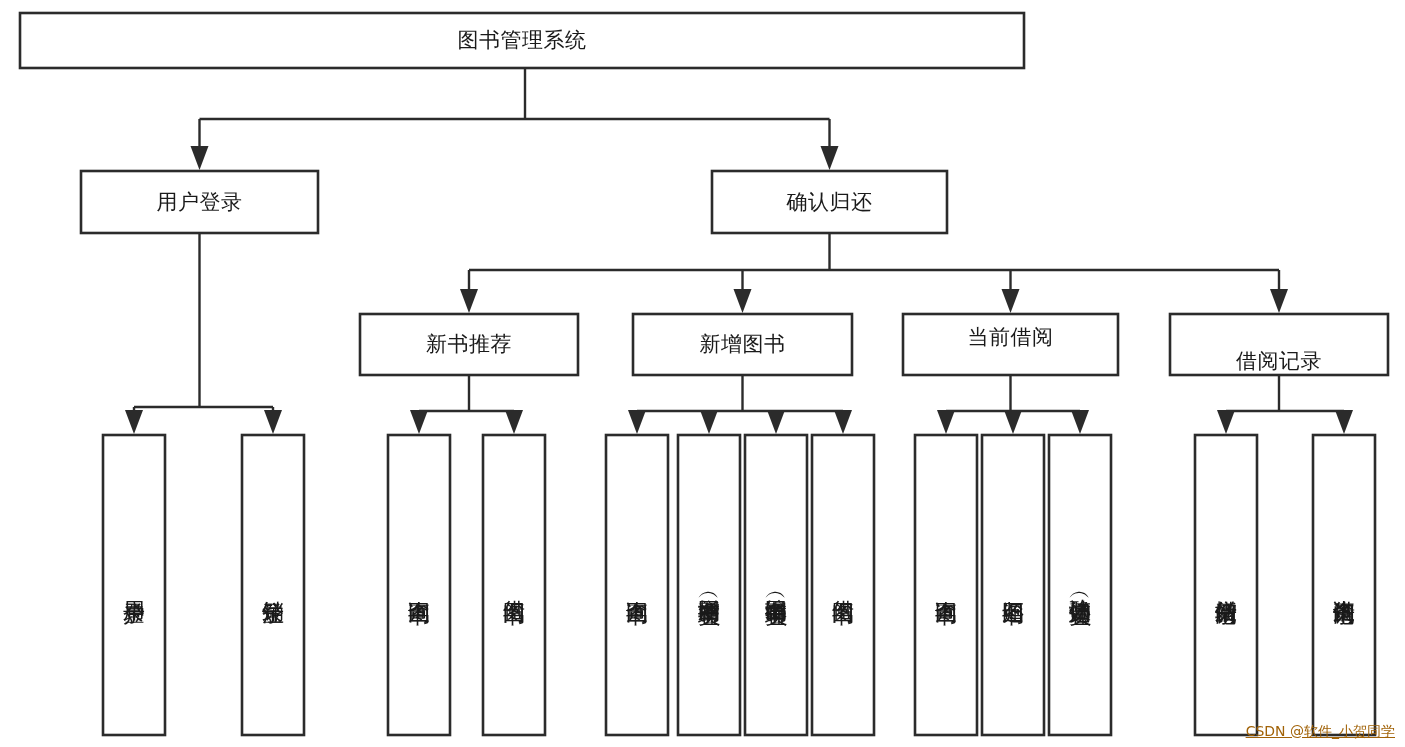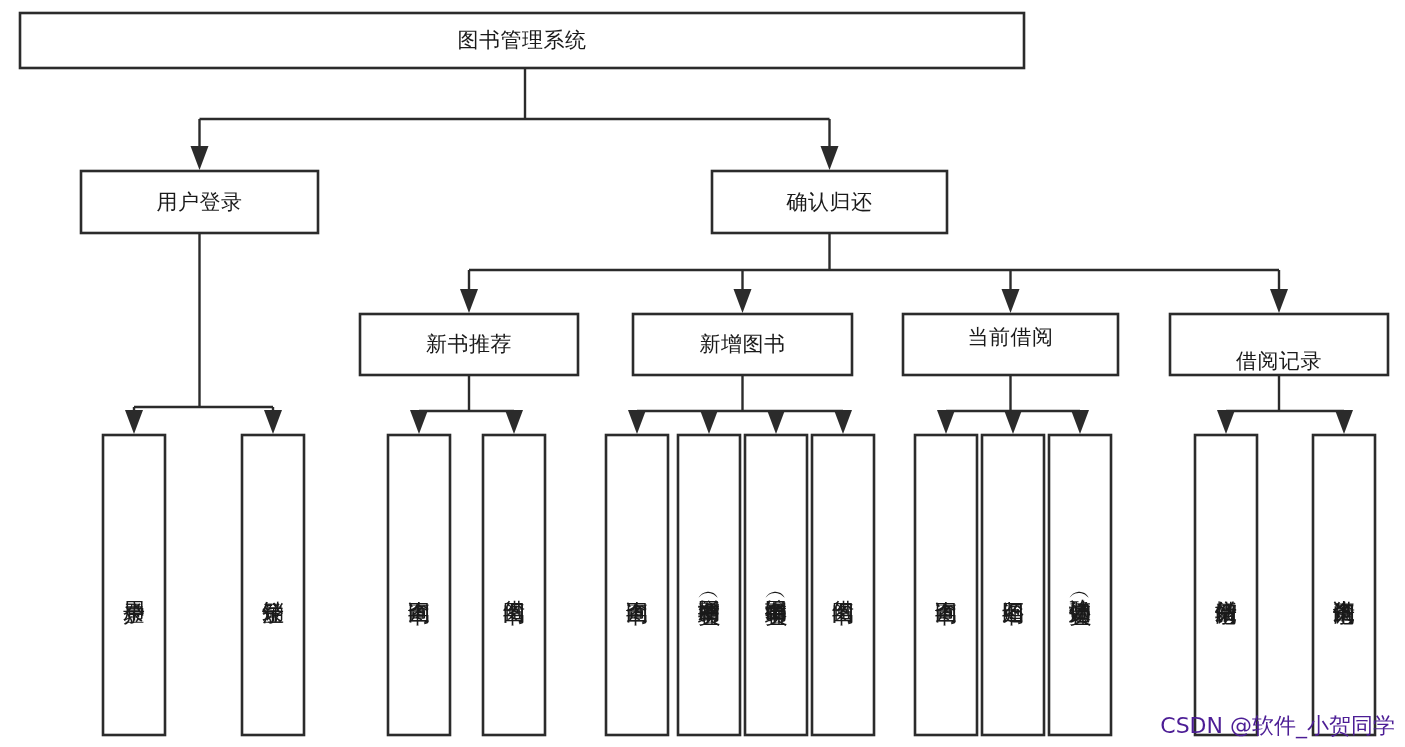--- a/index.html
+++ b/index.html
@@ -62,25 +62,26 @@
     writing-mode: vertical-rl;
     text-orientation: upright;
     font-size: 22px;
     letter-spacing: 1px;
     white-space: nowrap;
   }
   .watermark {
     position: absolute;
     right: 10px;
     bottom: 6px;
-    font-size: 22px;
-    color: #4c1d95;
+    font-size: 14px;
+    color: #a16207;
     font-family: "DejaVu Sans", "Liberation Sans", sans-serif;
     white-space: nowrap;
     user-select: none;
+    text-decoration: underline;
   }
 </style>
 </head>
 <body>
 
 <div id="diagram-root">
 
   <svg id="flow" viewBox="0 0 1405 747">
     <g id="connectors">
         <path d="M 525 68 L 525 119" class="connector"></path>

